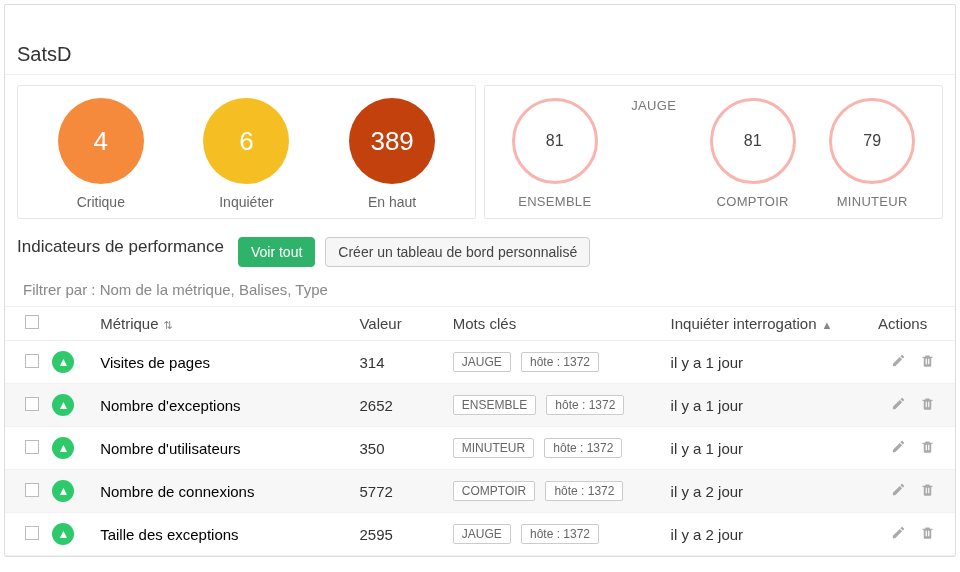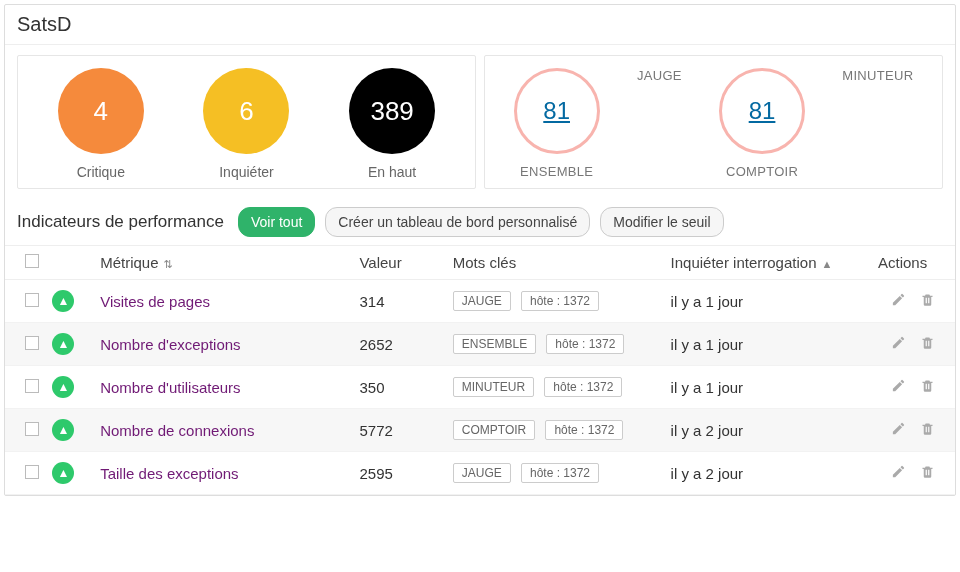--- a/index.html
+++ b/index.html
@@ -1,47 +1,47 @@
 <!DOCTYPE html>
 <html><head>
 <meta charset="utf-8">
 <style>
 * { box-sizing: border-box; margin: 0; padding: 0; }
 body { font-family: -apple-system, BlinkMacSystemFont, "Segoe UI", Arial, sans-serif; background: #fff; color: #333; width: 960px; height: 572px; overflow: hidden; }
 .container { border: 1px solid #ddd; margin: 4px; border-radius: 2px; }
-.header { padding: 8px 12px; font-size: 20px; border-bottom: 1px solid #eee; }
+.header { padding: 8px 12px; font-size: 20px; border-bottom: 1px solid #eee; margin-top: 30px; }
 .summary { display: flex; gap: 8px; padding: 10px 12px; }
 .panel { flex: 1; border: 1px solid #e6e6e6; border-radius: 2px; padding: 12px 10px 8px 10px; display: flex; justify-content: space-around; align-items: flex-start; }
 .stat { display: flex; flex-direction: column; align-items: center; gap: 10px; }
 .circle-solid { width: 86px; height: 86px; border-radius: 50%; display: flex; align-items: center; justify-content: center; color: #fff; font-size: 26px; font-weight: 400; }
 .c-orange { background: #f58a3c; }
 .c-yellow { background: #f5bf24; }
-.c-green { background: #000000; }
-.circle-ring { width: 86px; height: 86px; border-radius: 50%; border: 3px solid #f8b4ae; display: flex; align-items: center; justify-content: center; color: #0369a1; font-size: 24px; text-decoration: underline; }
+.c-green { background: #c2410c; }
+.circle-ring { width: 86px; height: 86px; border-radius: 50%; border: 3px solid #f8b4ae; display: flex; align-items: center; justify-content: center; color: #404040; font-size: 16px; }
 .stat-label { font-size: 14px; color: #666; }
 .stat-label-upper { font-size: 13px; color: #777; letter-spacing: 0.3px; }
-.toolbar { display: flex; align-items: center; gap: 10px; padding: 8px 12px; flex-wrap: wrap; }
+.toolbar { display: flex; gap: 10px; padding: 8px 12px; flex-wrap: wrap; }
 .toolbar-title { font-size: 17px; color: #333; margin-right: 4px; }
-.btn { border: 1px solid #ccc; background: #f6f6f6; padding: 6px 12px; font-size: 14px; border-radius: 12px; cursor: pointer; color: #444; }
+.btn { border: 1px solid #ccc; background: #f6f6f6; padding: 6px 12px; font-size: 14px; border-radius: 4px; cursor: pointer; color: #444; }
 .btn-green { background: #2fb36a; color: #fff; border-color: #2fb36a; }
 .filter { padding: 6px 18px 8px 18px; color: #888; font-size: 15px; }
 .table { width: 100%; border-collapse: collapse; }
 .table th { text-align: left; font-weight: 400; color: #444; font-size: 15px; padding: 8px 6px; border-top: 1px solid #eee; border-bottom: 1px solid #eee; }
 .table td { padding: 10px 6px; font-size: 15px; border-bottom: 1px solid #f2f2f2; vertical-align: middle; }
 .table tbody tr:nth-child(even) { background: #f7f7f7; }
 .col-check { width: 40px; padding-left: 20px !important; }
 .col-status { width: 46px; }
 .col-metric { width: 250px; }
 .col-value { width: 90px; }
 .col-tags { width: 210px; }
 .col-last { width: 200px; }
 .col-actions { width: 80px; text-align: right; padding-right: 20px !important; }
 .chk { width: 14px; height: 14px; border: 1px solid #bbb; display: inline-block; background: #fff; }
 .status-dot { width: 22px; height: 22px; border-radius: 50%; background: #2ec96b; display: inline-flex; align-items: center; justify-content: center; color: #fff; font-size: 12px; }
-.metric-link { color: #701a75; cursor: pointer; }
+.metric-link { color: #000000; cursor: pointer; }
 .tag { display: inline-block; border: 1px solid #ccc; border-radius: 2px; padding: 2px 8px; font-size: 12px; color: #666; margin-right: 6px; background: #fff; }
 .sort { font-size: 11px; color: #888; margin-left: 2px; }
 .icon-pencil, .icon-trash { display: inline-block; color: #aaa; cursor: pointer; margin-left: 10px; font-size: 16px; }
 .icon-pencil svg, .icon-trash svg { width: 15px; height: 15px; fill: #aaa; }
 </style>
 </head>
 <body>
 
 <div class="container">
   <div class="header">SatsD</div>
@@ -67,32 +67,33 @@
           <div class="stat-label-upper">ENSEMBLE</div>
         </div>
         <div class="stat">
           <div class="stat-label-upper">JAUGE</div>
         </div>
         <div class="stat">
           <div class="circle-ring">81</div>
           <div class="stat-label-upper">COMPTOIR</div>
         </div>
         <div class="stat">
+          <div class="circle-ring">79</div>
           <div class="stat-label-upper">MINUTEUR</div>
         </div>
       </div>
   </div>
 
   <div class="toolbar">
     <span class="toolbar-title">Indicateurs de performance</span>
     <button class="btn btn-green">Voir tout</button>
     <button class="btn">Créer un tableau de bord personnalisé</button>
-    <button class="btn">Modifier le seuil</button>
   </div>
 
+  <div class="filter">Filtrer par : Nom de la métrique, Balises, Type</div>
 
   <table class="table">
     <thead>
       <tr>
         <th class="col-check"><span class="chk"></span></th>
         <th class="col-status"></th>
         <th class="col-metric"><span>Métrique</span><span class="sort"> ⇅</span></th>
         <th class="col-value">Valeur</th>
         <th class="col-tags">Mots clés</th>
         <th class="col-last"><span>Inquiéter interrogation</span><span class="sort"> ▲</span></th>

